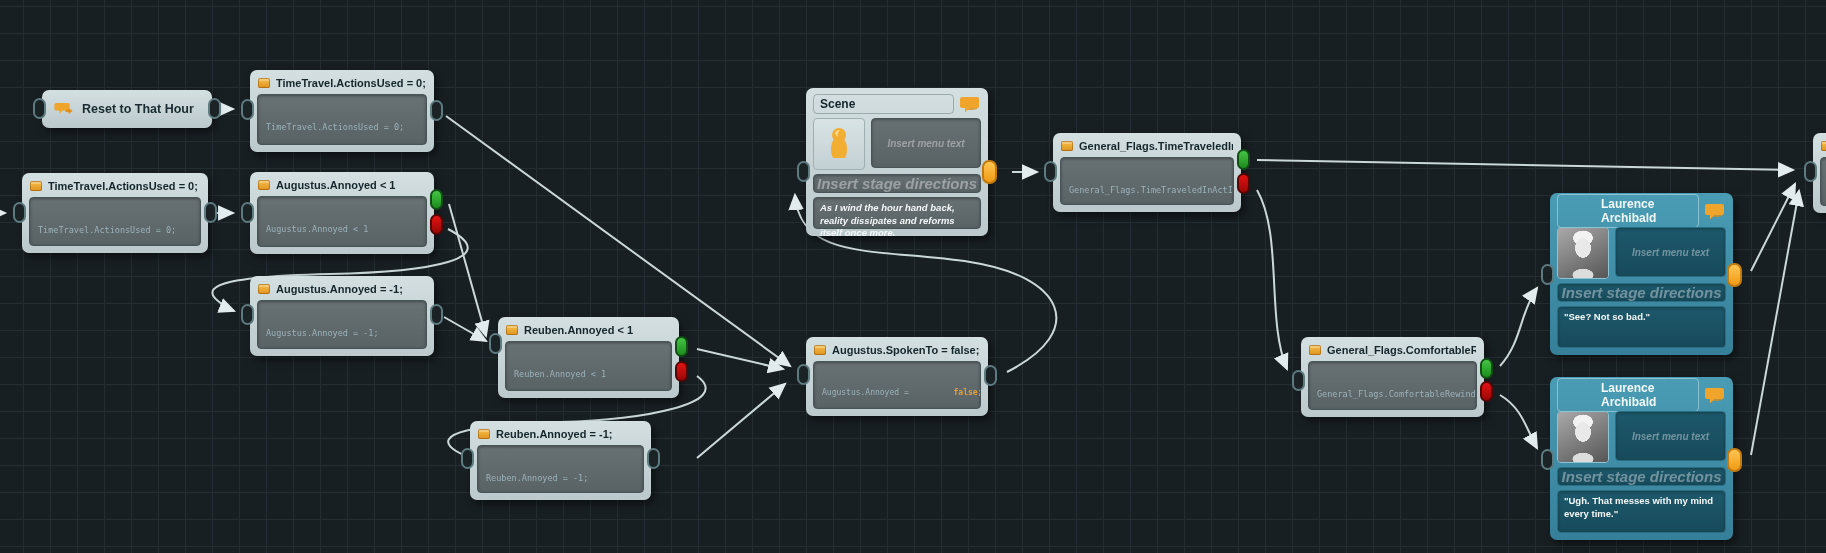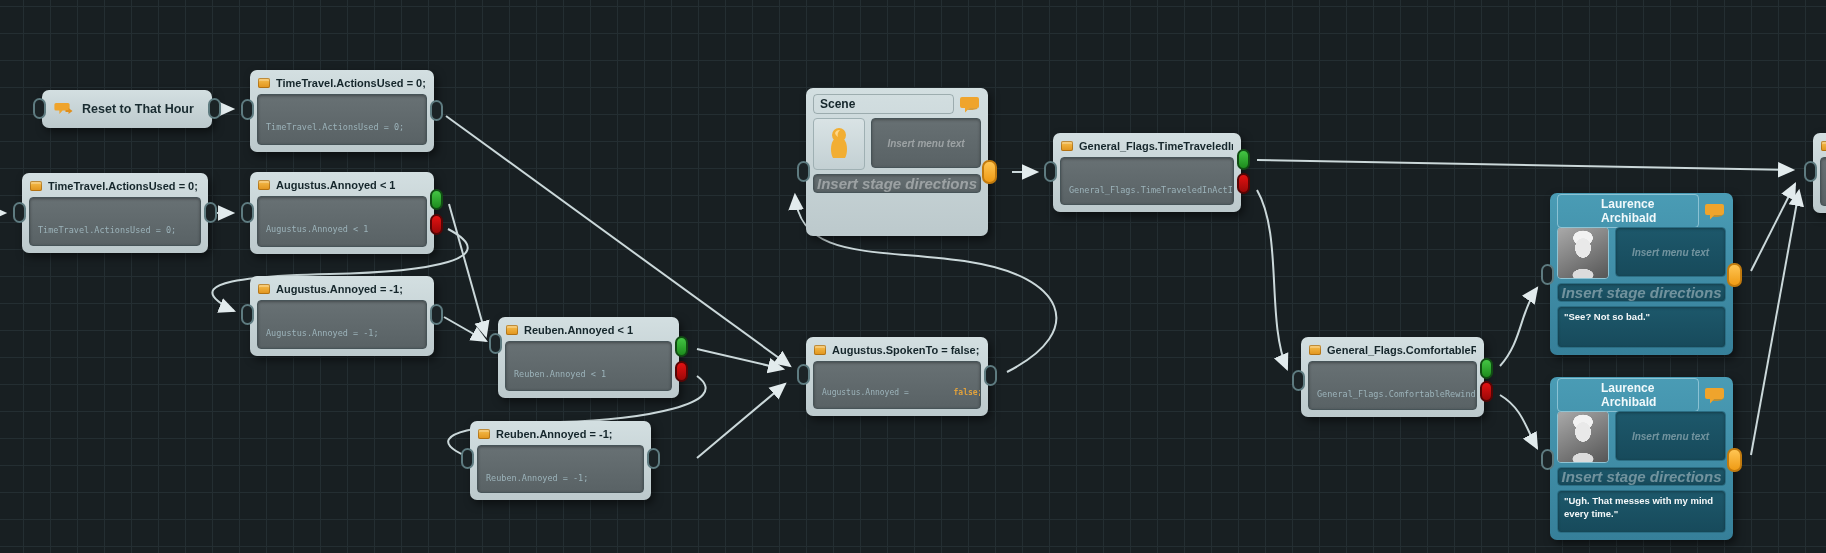--- a/index.html
+++ b/index.html
@@ -236,20 +236,21 @@
       <div class="portraitbox">
         <svg width="26" height="34" viewBox="0 0 26 34">
           <circle cx="13" cy="8" r="7" fill="#f2ae33"></circle>
           <path d="M13 10 c5 0 8 5 8 12 c0 6 -2 9 -2 9 h-12 c0 0 -2 -3 -2 -9 c0 -7 3 -12 8 -12 z" fill="#f2ae33"></path>
           <path d="M9 6 a5 5 0 0 1 5 -3 c-2 2 -3 4 -2 7 a5 5 0 0 1 -3 -4 z" fill="#ffd88a"></path>
         </svg>
       </div>
       <div class="menu-panel panel-dark">Insert menu text</div>
     </div>
     <div class="stage panel-dark" style="top:86px;">Insert stage directions</div>
+    <div class="bodytext panel-dark it" style="top:109px;">As I wind the hour hand back, reality dissipates and reforms itself once more.</div>
     <span class="pin in" style="top:73px"></span>
     <span class="pin out orange" style="top:72px"></span>
   </div>
 
   <div class="node" style="left:1053px;top:133px;width:188px;height:79px;">
     <div class="hdr">
       <span class="nicon"></span>
       <span class="title">General_Flags.TimeTraveledInAc...</span>
     </div>
     <div class="code">

